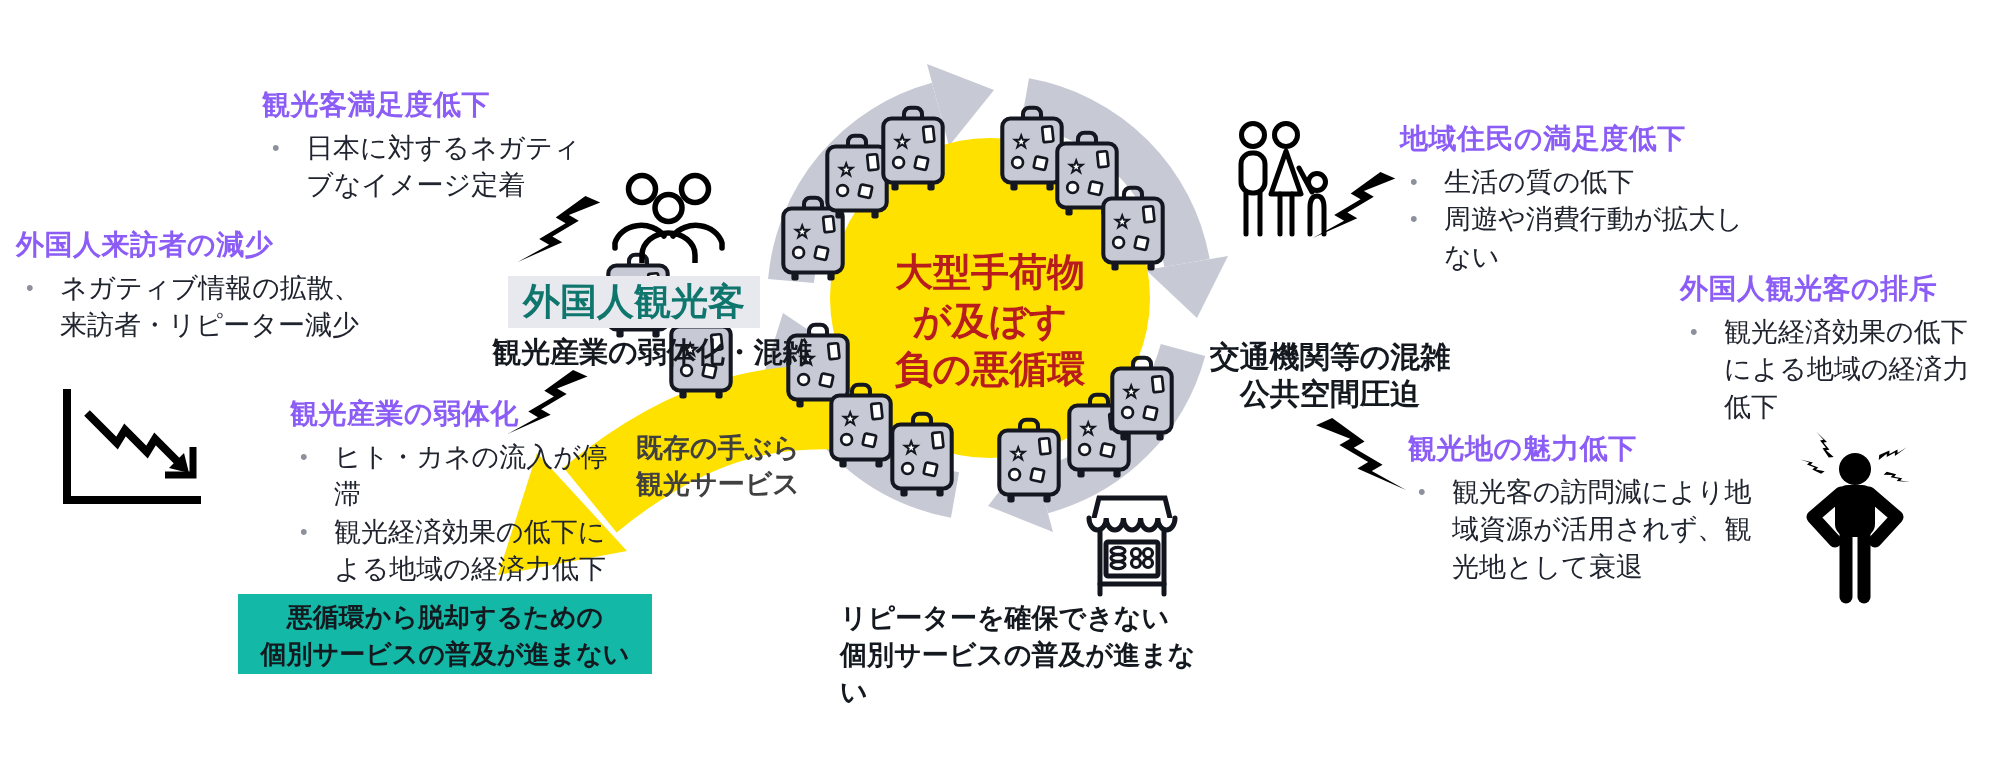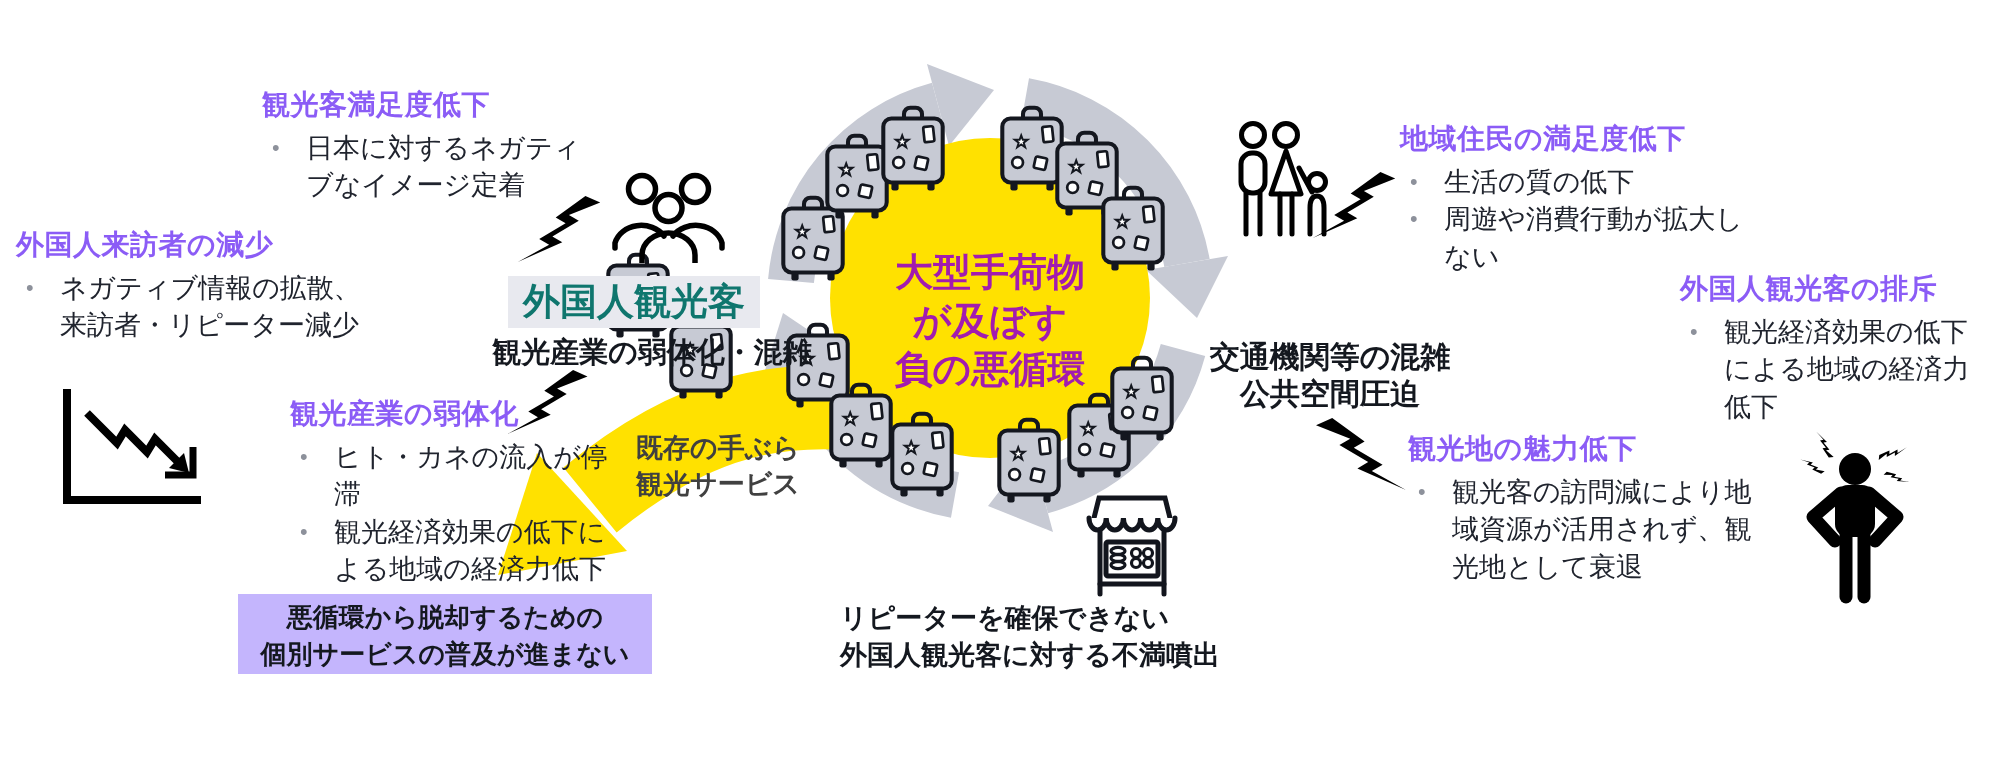--- a/index.html
+++ b/index.html
@@ -12,22 +12,22 @@
   
   #cycle-svg{position:absolute;left:0;top:0;z-index:1;}
   
   .layer{z-index:2;}
   .block-title{font-size:28px;font-weight:800;color:#8b5cf6;letter-spacing:0.5px;font-family:Liberation Mono, monospace;}
   ul.bullets{list-style:none;margin:6px 0 0 0;padding:0;font-size:27px;line-height:1.38;color:#20242e;}
   ul.bullets li{position:relative;padding-left:44px;margin:0;}
   ul.bullets li::before{content:"\2022";position:absolute;left:10px;top:0;color:#8d919b;font-size:0.8em;line-height:1.7;}
   .node-label{background:#e8e9ef;text-align:center;font-weight:800;color:#0f766e;}
   .node-sub{font-weight:800;color:#14181f;white-space:pre-line;}
-  .center-title{font-size:38px;font-weight:800;color:#a21caf;text-align:center;line-height:1.28;white-space:pre-line;z-index:2;}
-  .highlight-box{background:#c4b5fd;text-align:center;font-size:26px;font-weight:800;color:#14181f;line-height:37px;white-space:pre-line;padding-top:5px;box-sizing:border-box;}
+  .center-title{font-size:38px;font-weight:800;color:#b91c1c;text-align:center;line-height:1.28;white-space:pre-line;z-index:2;}
+  .highlight-box{background:#14b8a6;text-align:center;font-size:26px;font-weight:800;color:#14181f;line-height:37px;white-space:pre-line;padding-top:5px;box-sizing:border-box;}
   .handsfree{font-size:27px;font-weight:800;color:#404040;text-align:center;line-height:36px;white-space:pre-line;z-index:2;}
   .icon{z-index:2;}
   .bolt-flip{transform:scaleX(-1);}
 </style>
 </head>
 <body>
 
 <div id="canvas">
 
   <svg id="cycle-svg" width="2000" height="777" viewBox="0 0 2000 777">
@@ -86,21 +86,21 @@
 が及ぼす
 負の悪循環</div>
 
   <div class="abs layer node-label" style="left:508px;top:276px;width:252px;height:52px;line-height:52px;font-size:37px;">外国人観光客</div>
   <div class="abs layer node-sub" style="left:492px;top:334px;width:320px;text-align:center;font-size:29px;line-height:37px;">観光産業の弱体化・混雑</div>
 
   <div class="abs layer node-sub" style="left:1205px;top:338px;width:250px;text-align:center;font-size:30px;line-height:37px;">交通機関等の混雑
 公共空間圧迫</div>
 
   <div class="abs layer node-sub" style="left:840px;top:600px;width:380px;text-align:left;font-size:27px;line-height:37px;">リピーターを確保できない
-外国人観光客に対する不満噴出</div>
+個別サービスの普及が進まない</div>
 
   <div class="abs layer" style="left:262px;top:86px;width:330px;">
     <div class="block-title">観光客満足度低下</div>
     <ul class="bullets">
       <li>日本に対するネガティブなイメージ定着</li>
     </ul>
   </div>
 
   <div class="abs layer" style="left:16px;top:226px;width:352px;">
     <div class="block-title">外国人来訪者の減少</div>

